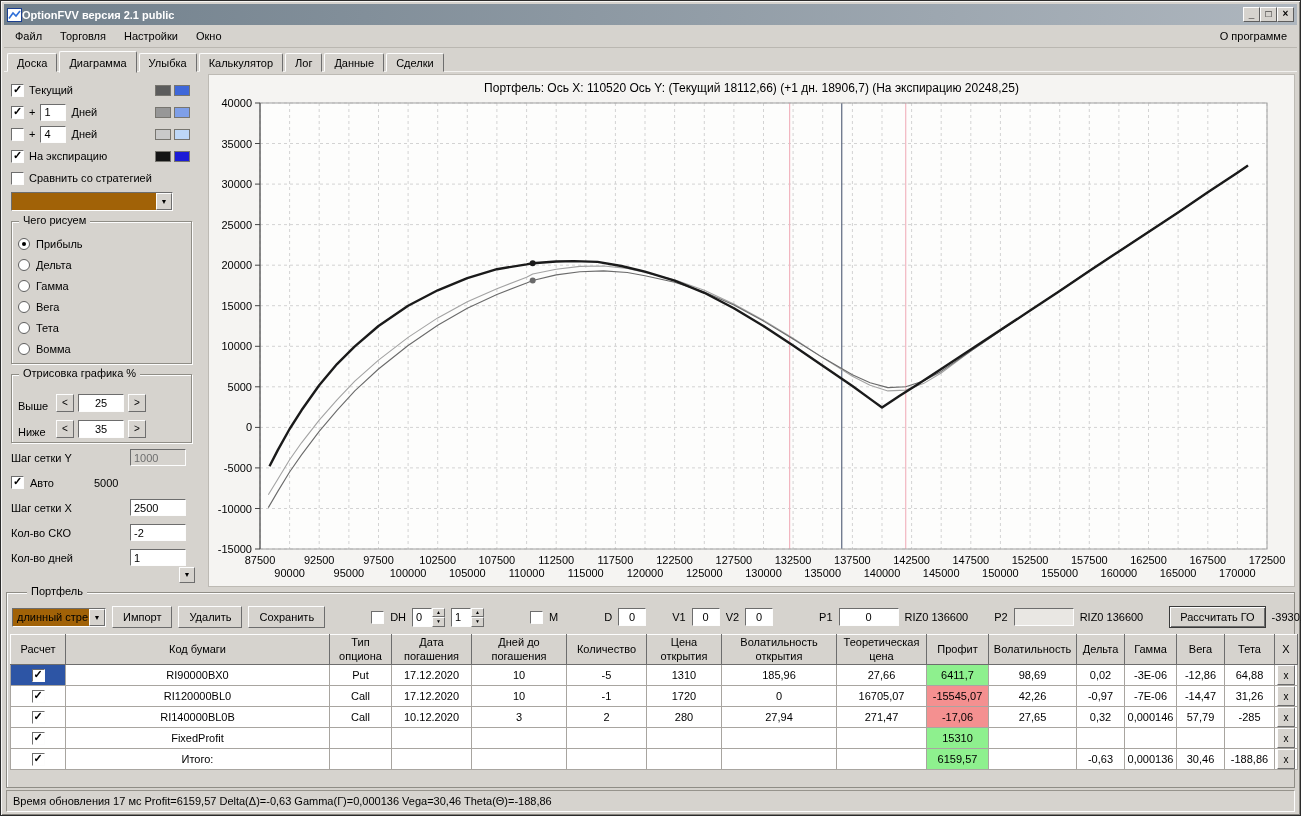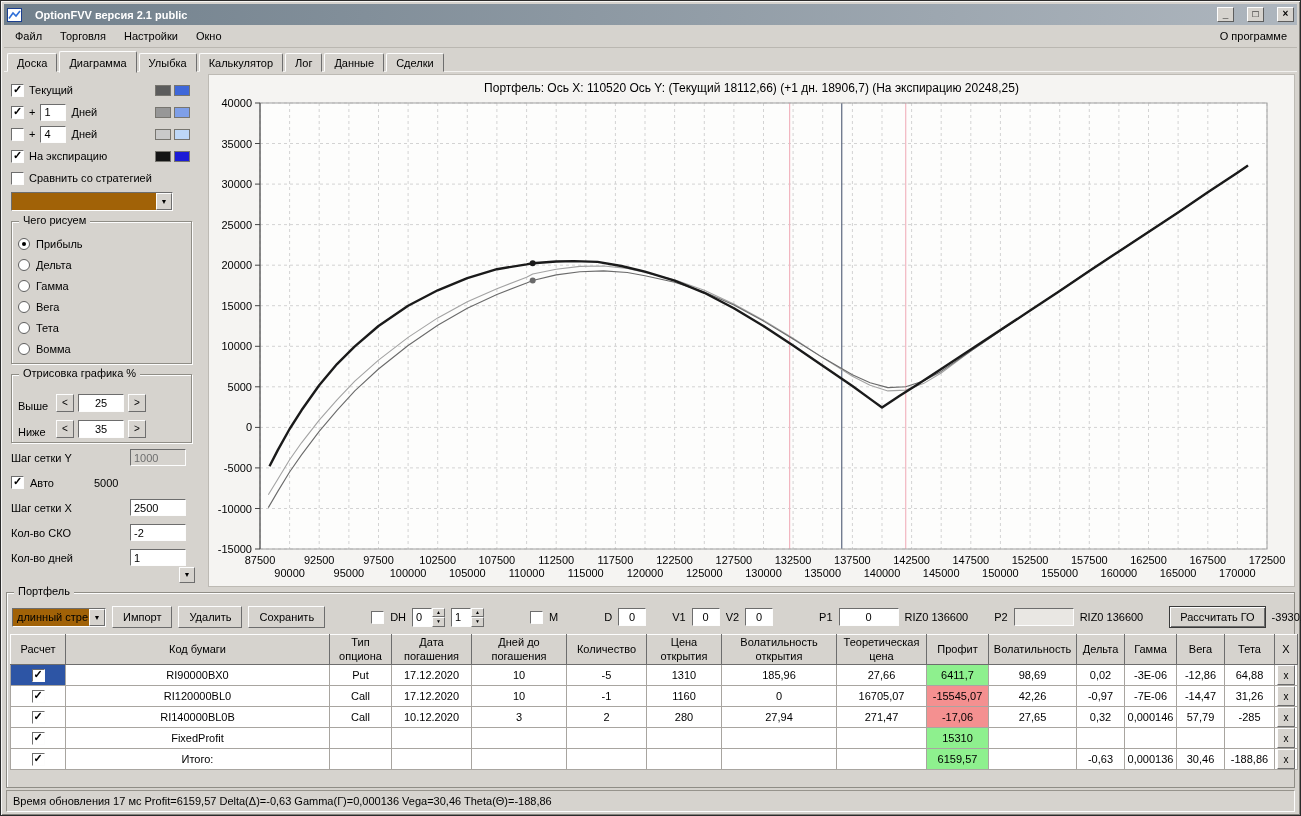--- a/index.html
+++ b/index.html
@@ -1,21 +1,21 @@
 <!DOCTYPE html>
 <html><head>
 <meta charset="utf-8">
 <style>
   *{box-sizing:border-box;margin:0;padding:0}
   html,body{background:#8a8a8a;font-family:"Liberation Sans",sans-serif;font-size:11px;color:#000}
   .window{width:1301px;height:816px;background:#d6d3ce;border:1px solid #2b2b2b;
     box-shadow:inset 1px 1px 0 #f6f5f3, inset -1px -1px 0 #84827c;padding:3px;
     display:flex;flex-direction:column;position:relative}
   
-  .titlebar{flex:0 0 21px;background:linear-gradient(90deg,#71808c,#aeb6be);display:flex;align-items:center;gap:13px;padding:0 3px;color:#fff;font-weight:bold}
+  .titlebar{flex:0 0 21px;background:linear-gradient(90deg,#71808c,#aeb6be);display:flex;align-items:center;gap:0;padding:0 3px;color:#fff;font-weight:bold}
   .title-text{flex:1;white-space:nowrap;overflow:hidden}
   .winbtn{flex:0 0 17px;height:15px;background:#d6d3ce;border:1px solid;border-color:#fdfdfd #5e5e5e #5e5e5e #fdfdfd;
     color:#000;font-weight:bold;font-size:10px;line-height:11px;text-align:center;cursor:default}
   
   .menubar{flex:0 0 23px;display:flex;align-items:center;padding:1px 2px;border-bottom:1px solid #bab7b1}
   .menu-items{display:flex}
   .menu-item{padding:4px 9px;cursor:default}
   .menu-about{margin-left:auto;padding:4px 8px}
   
   .tabstrip{flex:0 0 24px;display:flex;align-items:flex-end;padding:3px 3px 0;box-shadow:inset 0 -1px 0 #f2f1ef}
@@ -57,21 +57,21 @@
   .auto-val{margin-left:34px}
   .scroll-btn{position:absolute;right:3px;bottom:4px;width:16px;height:16px;background:#d6d3ce;border:1px solid;
     border-color:#fdfdfd #6e6e6e #6e6e6e #fdfdfd;font-size:7px;text-align:center;line-height:14px}
   
   .chart-area{flex:1;background:#f5f4f2;border:1px solid #bdbab4;display:flex;flex-direction:column;align-items:center;min-width:0}
   .chart-title{padding:6px 0 0;font-size:12px;white-space:nowrap}
   svg{font-family:"Liberation Sans",sans-serif}
   
   .portfolio{flex:0 0 196px;position:relative;border:1px solid #8f8d86;box-shadow:inset 1px 1px 0 #fdfdfd;
     margin:3px 2px 1px;padding:12px 3px 2px}
-  .pf-legend{position:absolute;top:-8px;left:7px;background:#d6d3ce;padding:0 4px}
+  .pf-legend{position:absolute;top:-8px;left:20px;background:#d6d3ce;padding:0 4px}
   .pf-toolbar{display:flex;align-items:center;height:24px;margin:0 2px 5px;gap:6px}
   .btn{height:22px;padding:0 10px;background:#d6d3ce;border:1px solid;border-color:#fdfdfd #6d6d6d #6d6d6d #fdfdfd;
     font-family:"Liberation Sans",sans-serif;font-size:11px;white-space:nowrap;cursor:default}
   .btn.calc-go{border:1px solid #3a3a3a;box-shadow:inset 1px 1px 0 #fdfdfd,inset -1px -1px 0 #6d6d6d}
   .strategy{width:94px}
   .spinner{display:flex;align-items:center;height:19px}
   .spin-val{width:20px;height:19px;padding:1px 3px;border:1px solid;border-color:#6d6d6d #fdfdfd #fdfdfd #6d6d6d;background:#fff}
   .spin-arrows{display:flex;flex-direction:column;width:13px;height:19px}
   .spin-arrows span{flex:1;background:#d6d3ce;border:1px solid;border-color:#fdfdfd #6e6e6e #6e6e6e #fdfdfd;
     font-size:5px;line-height:7px;text-align:center}
@@ -480,21 +480,21 @@
           </tr>
           <tr>
             <td class="check-cell">
               <div class="cb on"></div>
             </td>
             <td>RI120000BL0</td>
             <td>Call</td>
             <td>17.12.2020</td>
             <td>10</td>
             <td>-1</td>
-            <td>1160</td>
+            <td>1720</td>
             <td>0</td>
             <td>16705,07</td>
             <td style="background: rgb(244, 144, 144);">-15545,07</td>
             <td>42,26</td>
             <td>-0,97</td>
             <td>-7E-06</td>
             <td>-14,47</td>
             <td>31,26</td>
             <td class="x-cell">
               <div class="xbtn">х</div>

